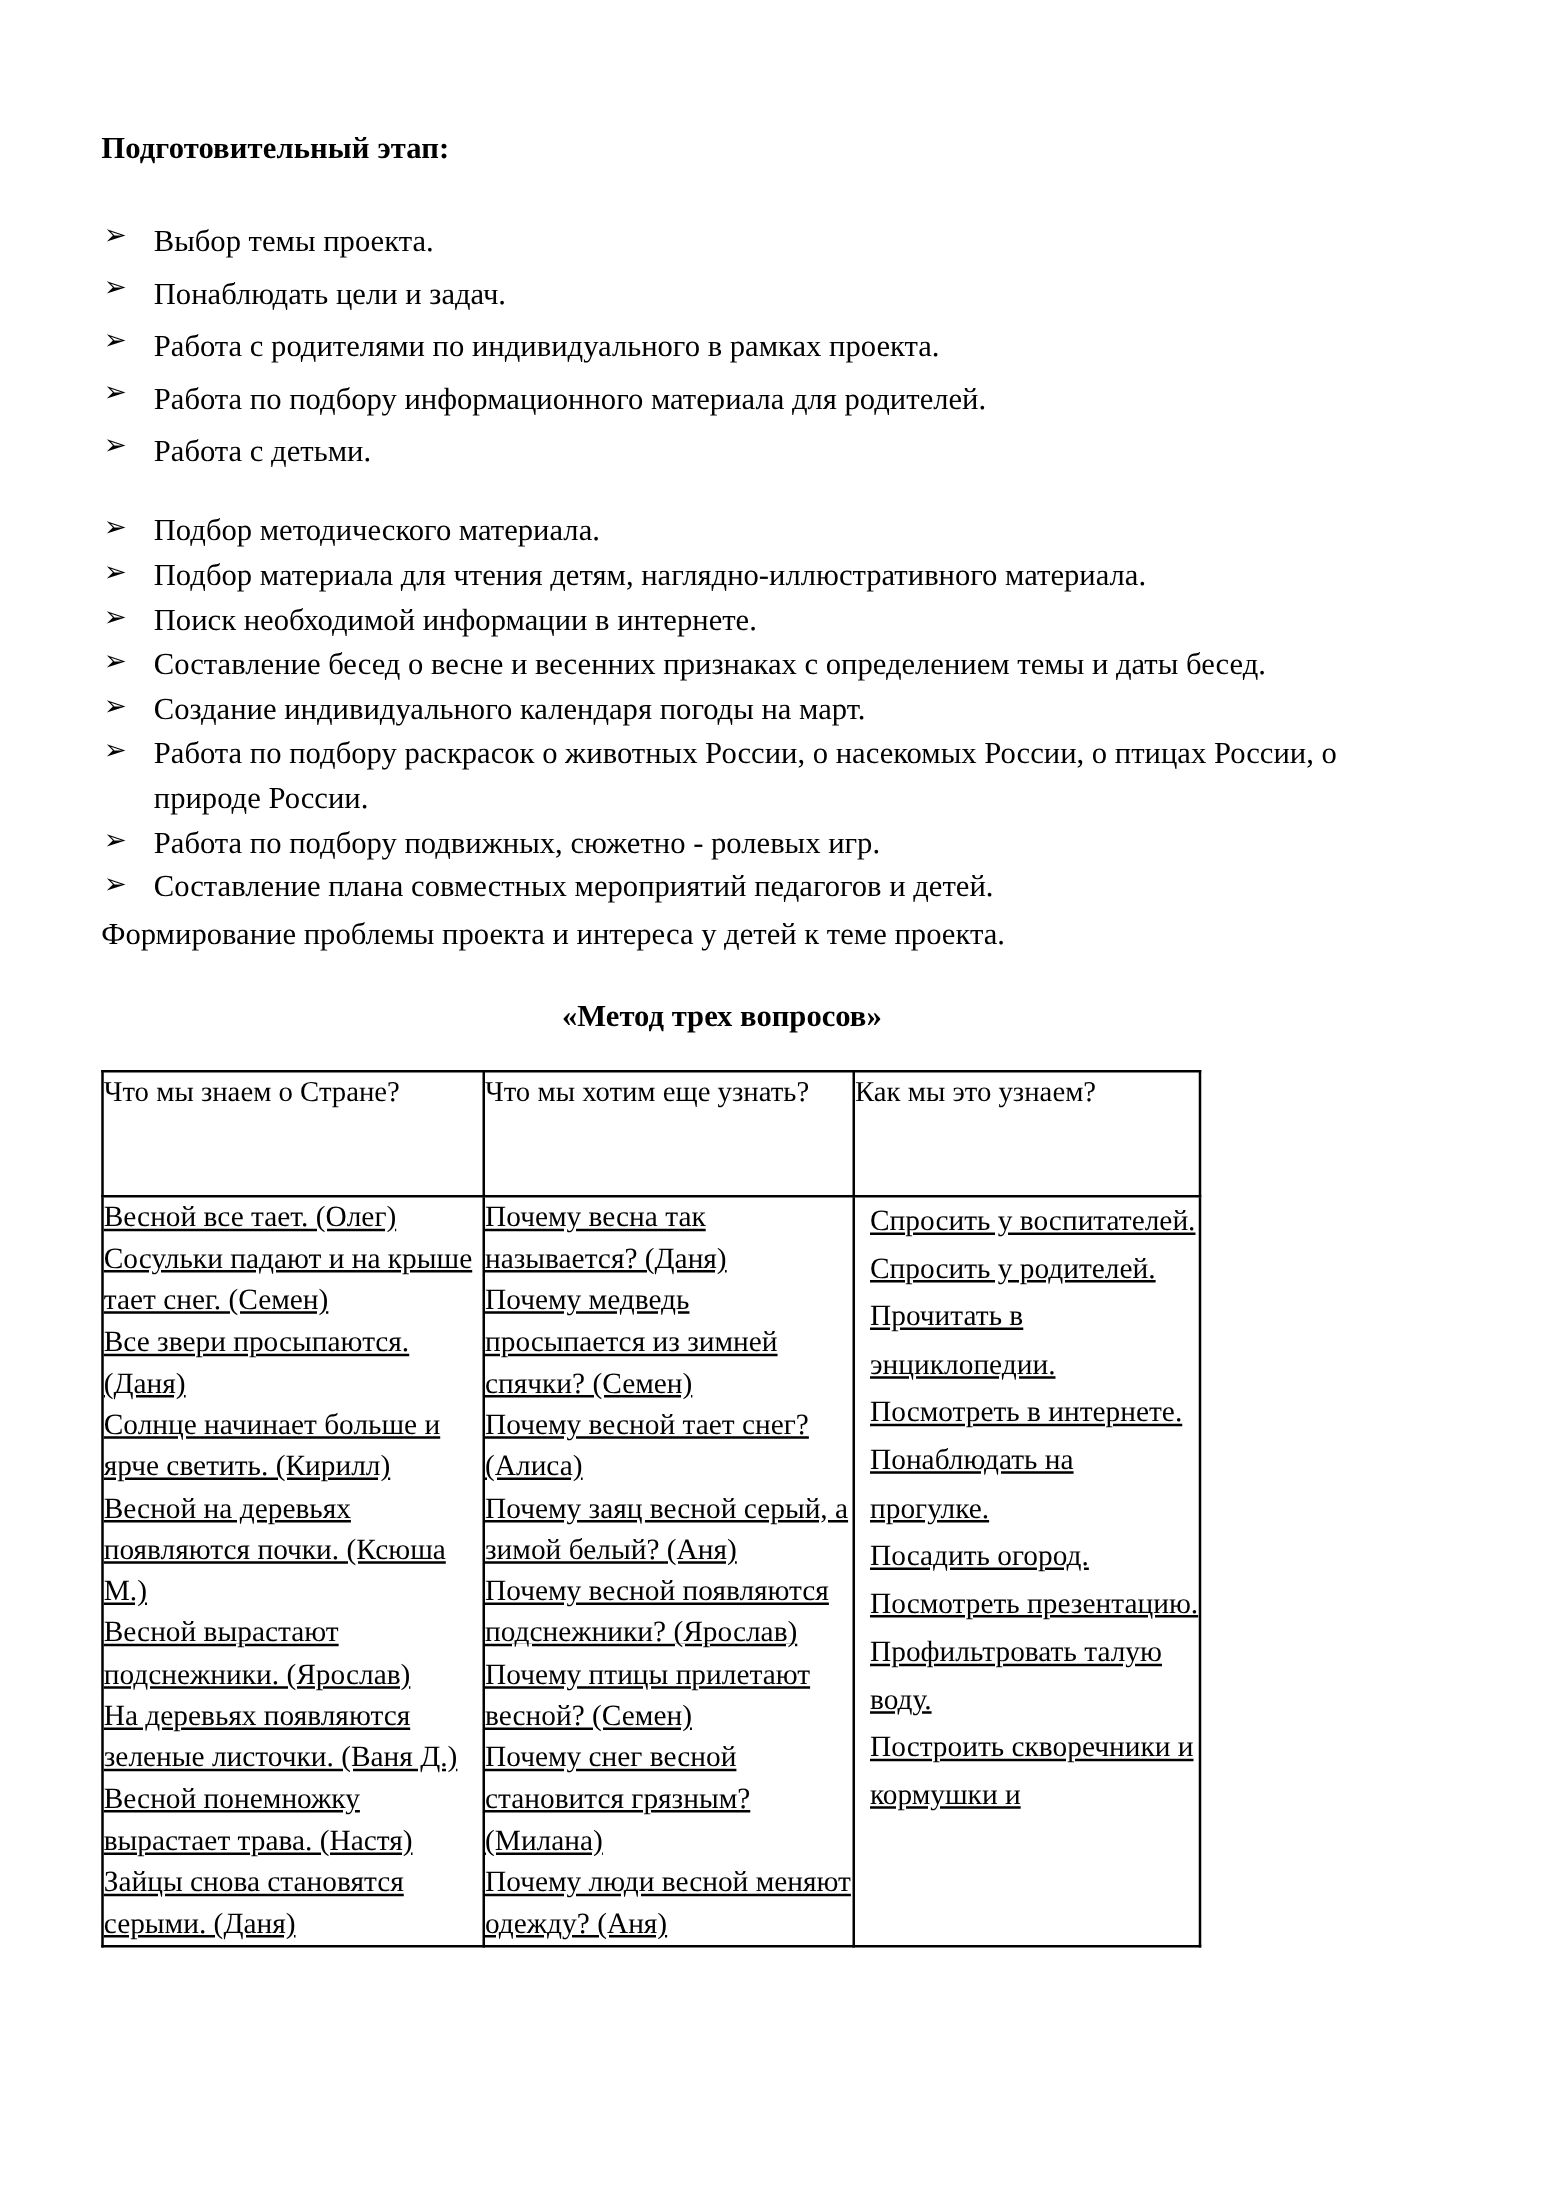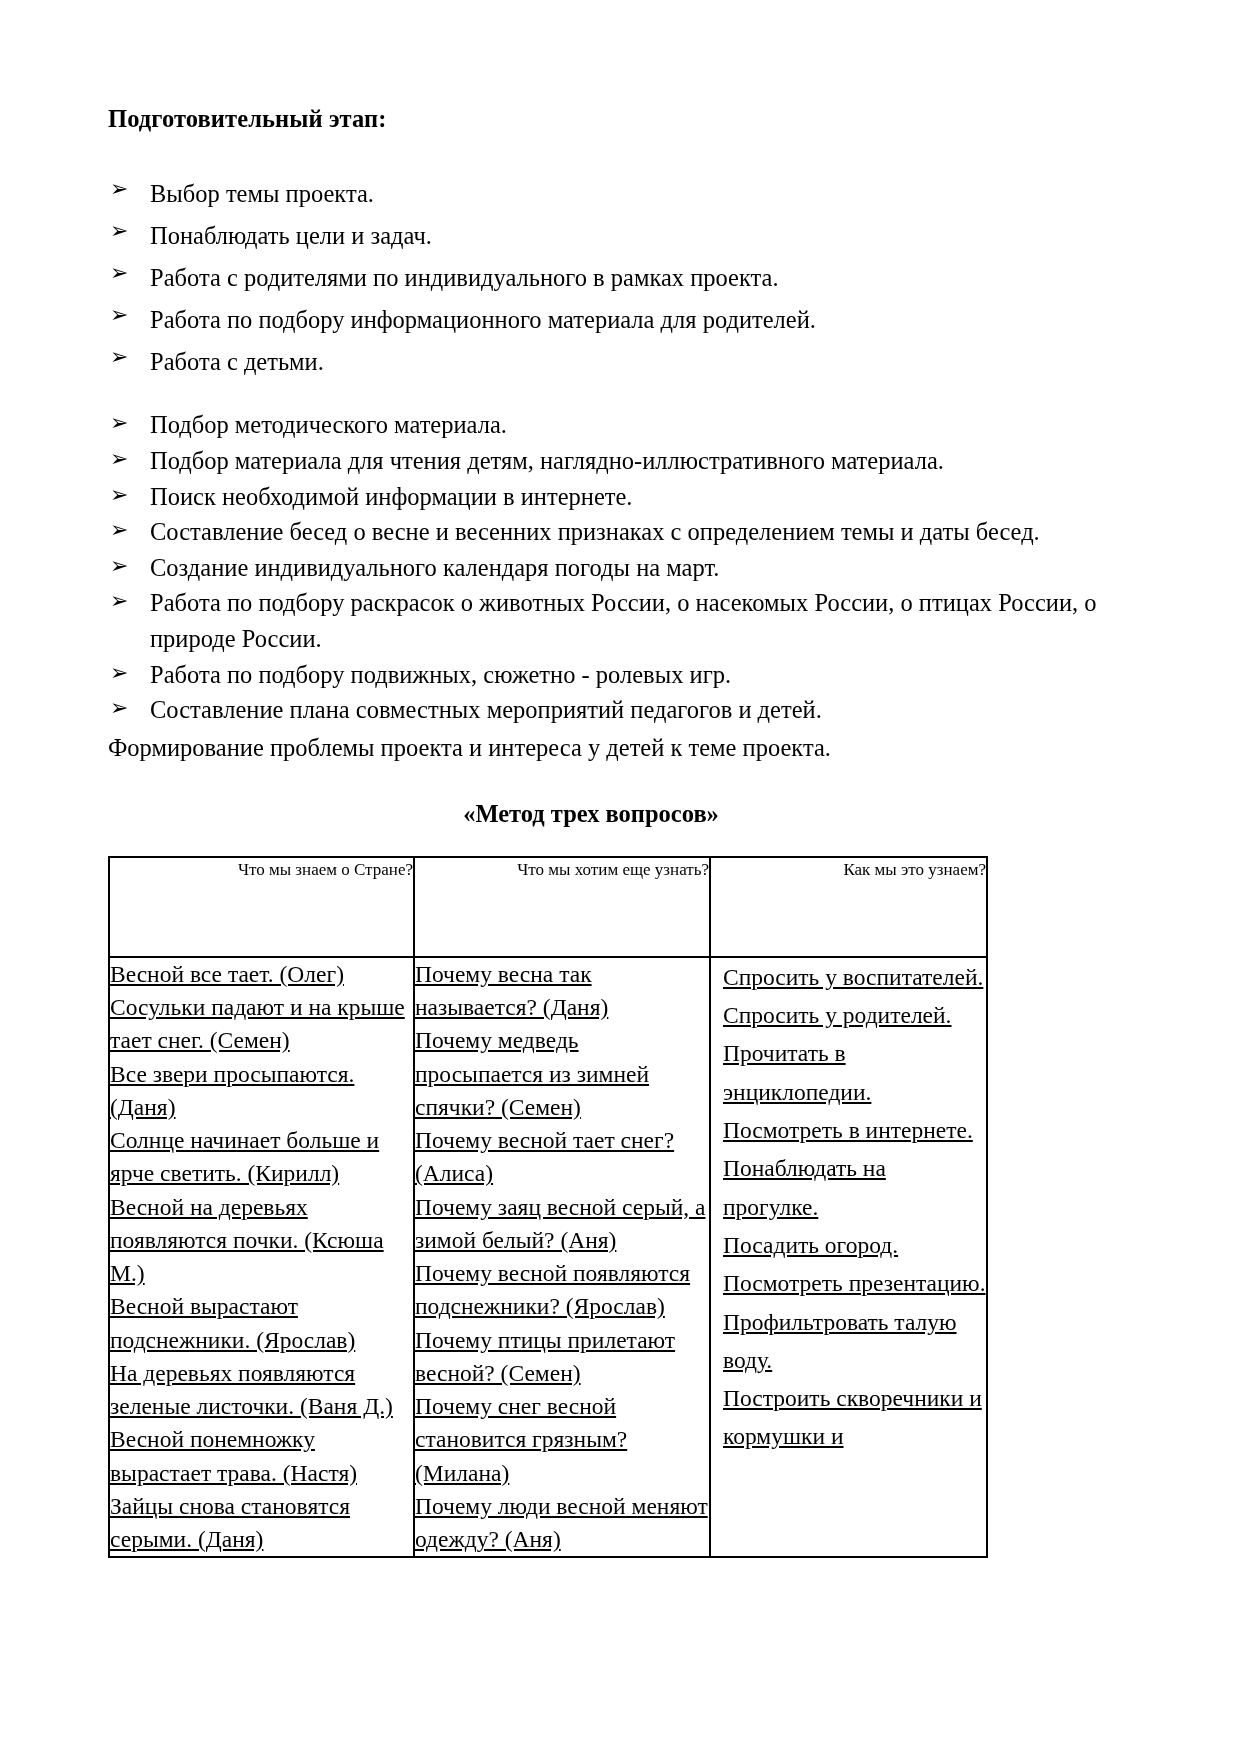--- a/index.html
+++ b/index.html
@@ -13,21 +13,21 @@
     color: #000000;
   }
   .page {
     position: relative;
     width: 1240px;
     height: 1754px;
     margin: 0 auto;
     background: #ffffff;
     overflow: hidden;
     box-sizing: border-box;
-    padding: 104px 140px 0 108px;
+    padding: 104px 140px 0 81px;
   }
 
   
   .section-heading {
     font-size: 24.5px;
     font-weight: bold;
     line-height: 1.25;
     margin: 0;
     letter-spacing: 0.1px;
   }
@@ -86,23 +86,23 @@
   .three-questions-table th {
     border: 2px solid #000000;
     vertical-align: top;
     padding: 0;
   }
   .three-questions-table col.c1 { width: 305px; }
   .three-questions-table col.c2 { width: 296px; }
   .three-questions-table col.c3 { width: 277px; }
 
   .head-cell {
-    text-align: right;
+    text-align: left;
     font-weight: normal;
-    font-size: 17px;
+    font-size: 23px;
     line-height: 1.42;
     height: 98px;
     vertical-align: middle;
     padding: 6px 14px 6px 14px;
   }
   .body-cell {
     font-size: 23.5px;
     line-height: 1.415;
     padding: 4px 6px 6px 10px;
     text-decoration: underline;

